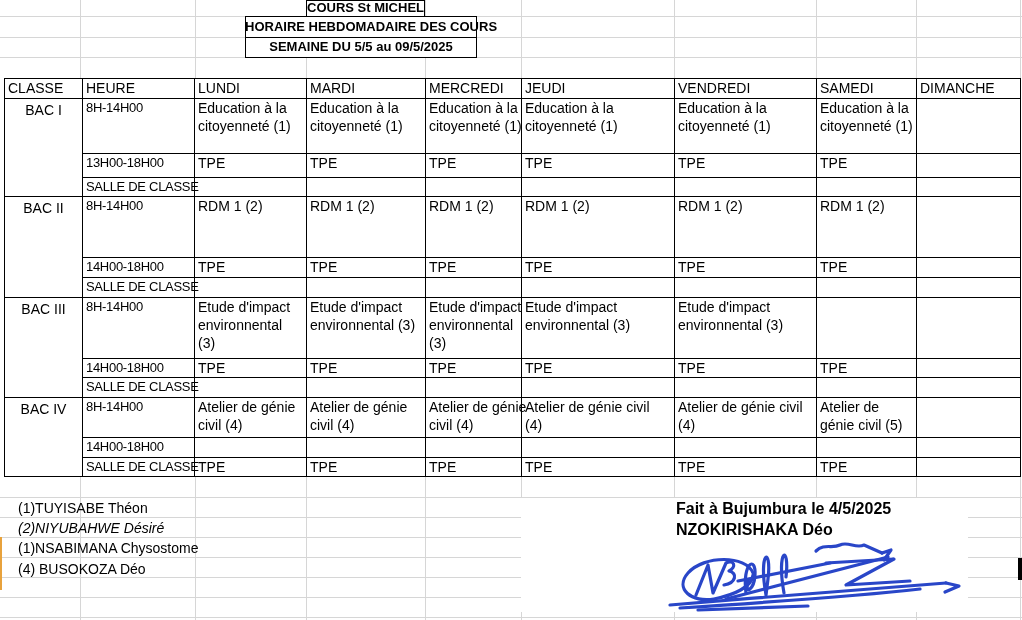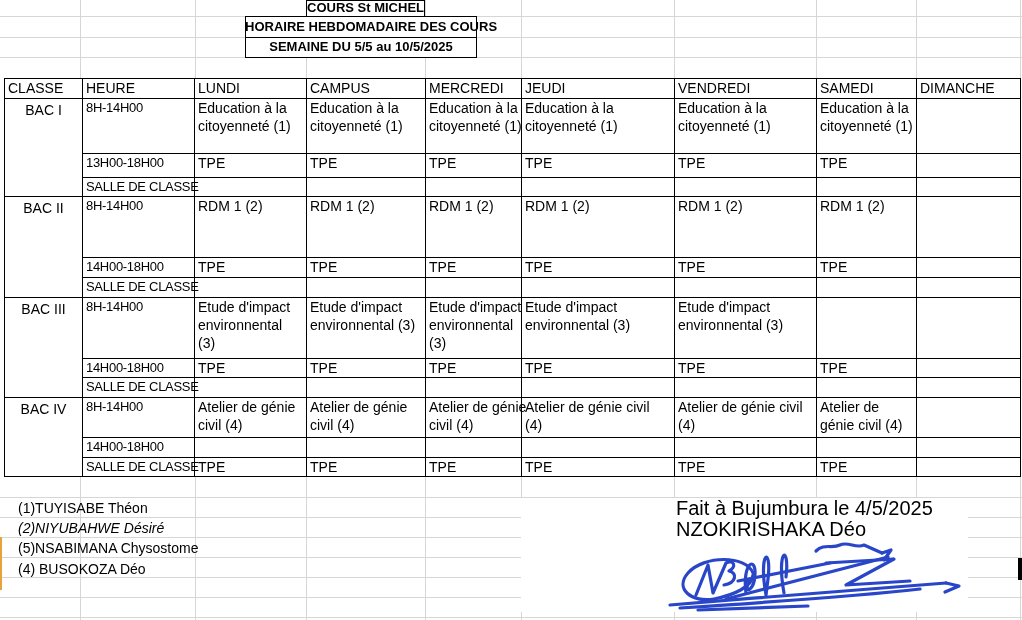--- a/index.html
+++ b/index.html
@@ -20,21 +20,21 @@
   #sched th, #sched td {
     border:1px solid var(--border); overflow:visible;
     vertical-align:top; white-space:pre; line-height:18px; box-sizing:border-box;
   }
   #sched th { font-weight:normal; text-align:left; padding:0 0 0 3px; height:20px; }
   #sched td { padding:0 0 0 3px; }
   #sched td.classe { text-align:center; padding:2px 0 0 0; }
   #sched td.heure { font-size:13px; letter-spacing:-0.3px; }
   
   .fnote { position:absolute; left:5px; font-size:14px; line-height:19px; white-space:nowrap;margin-left:13px; }
-  .sigtext { position:absolute; left:676px; font-weight:normal; font-size:20px; line-height:19px; white-space:nowrap; }
+  .sigtext { position:absolute; left:676px; font-weight:bold; font-size:16px; line-height:19px; white-space:nowrap; }
   #sigpatch { position:absolute; left:521px; top:498px; width:447px; height:114px; background:#fff; }
   #sigsvg { position:absolute; left:658px; top:533px; }
   #sigsvg path, #sigsvg ellipse { fill:none; stroke-width:3.2; stroke-linecap:round; stroke-linejoin:round; }
   #orange-tick { position:absolute; left:0; top:537px; width:2px; height:53px; }
   #edge-mark { position:absolute; left:1018px; top:558px; width:4px; height:22px; background:#000; }
 </style>
 </head>
 <body>
 
 <div id="sheet">
@@ -69,40 +69,40 @@
       <div class="gl" style="left: 1020px; top: 0px; width: 1px; height: 78px;"></div>
       <div class="gl" style="left: 1020px; top: 476px; width: 1px; height: 144px;"></div>
     </div>
 
   <div class="tbox" style="left:306px; top:0; width:119px; height:17px;"></div>
   <div class="tbox" style="left:245px; top:16px; width:232px; height:42px;">
     <div style="position:absolute; left:0; top:20px; width:100%; height:1px; background:var(--border);"></div>
   </div>
   <div class="ttext" style="left:306px; top:0; width:119px; line-height:16px;">COURS St MICHEL</div>
   <div class="ttext" style="left:245px; top:16px; width:184px; line-height:21px;">HORAIRE HEBDOMADAIRE DES COURS</div>
-  <div class="ttext" style="left:245px; top:37px; width:232px; line-height:20px;">SEMAINE DU 5/5 au 10/5/2025</div>
+  <div class="ttext" style="left:245px; top:37px; width:232px; line-height:20px;">SEMAINE DU 5/5 au 09/5/2025</div>
 
   <table id="sched">
     <colgroup>
       <col style="width:78px">
         <col style="width:112px">
         <col style="width:112px">
       <col style="width:119px">
         <col style="width:96px">
         <col style="width:153px">
       <col style="width:142px">
         <col style="width:100px">
         <col style="width:104px">
     </colgroup>
     <thead>
       <tr>
         <th>CLASSE</th>
         <th>HEURE</th>
         <th>LUNDI</th>
-        <th>CAMPUS</th>
+        <th>MARDI</th>
         <th>MERCREDI</th>
         <th>JEUDI</th>
         <th>VENDREDI</th>
         <th>SAMEDI</th>
         <th>DIMANCHE</th>
       </tr>
     </thead>
     <tbody>
         <tr style="height: 55px;">
           <td rowspan="3" class="classe">BAC I</td>
@@ -217,21 +217,21 @@
 civil (4)</td>
           <td class="day">Atelier de génie
 civil (4)</td>
           <td class="day">Atelier de génie
 civil (4)</td>
           <td class="day">Atelier de génie civil
 (4)</td>
           <td class="day">Atelier de génie civil
 (4)</td>
           <td class="day">Atelier de
-génie civil (4)</td>
+génie civil (5)</td>
           <td class="day"></td>
         </tr>
         <tr style="height: 20px;">
           <td class="heure">14H00-18H00</td>
           <td class="day"></td>
           <td class="day"></td>
           <td class="day"></td>
           <td class="day"></td>
           <td class="day"></td>
           <td class="day"></td>
@@ -245,21 +245,21 @@
           <td class="day">TPE</td>
           <td class="day">TPE</td>
           <td class="day">TPE</td>
           <td class="day"></td>
         </tr>
       </tbody>
   </table>
 
   <div class="fnote" style="top:499px;">(1)TUYISABE Théon</div>
   <div class="fnote" style="top:519px;font-style:italic;">(2)NIYUBAHWE Désiré</div>
-  <div class="fnote" style="top:539px;">(5)NSABIMANA Chysostome</div>
+  <div class="fnote" style="top:539px;">(1)NSABIMANA Chysostome</div>
   <div class="fnote" style="top:560px;">(4) BUSOKOZA Déo</div>
 
   <div id="sigpatch"></div>
   <div class="sigtext" style="top:499px;">Fait à Bujumbura le 4/5/2025</div>
   <div class="sigtext" style="top:520px;">NZOKIRISHAKA Déo</div>
   <svg id="sigsvg" width="312" height="80" viewBox="0 0 312 80">
     <path d="M95,40 C88,22 46,22 30,40 C16,56 34,70 56,66 C76,62 94,54 95,42" stroke="#2946c8"></path>
     <path d="M38,62 L50,32 L55,60 L68,30 C76,26 79,34 71,38 C80,40 78,50 66,52" stroke="#2946c8"></path>
     <path d="M88,60 C84,30 98,22 97,42 C96,58 86,62 90,48" stroke="#2946c8"></path>
     <path d="M108,62 C100,18 114,12 110,46 L108,62" stroke="#2946c8"></path>

